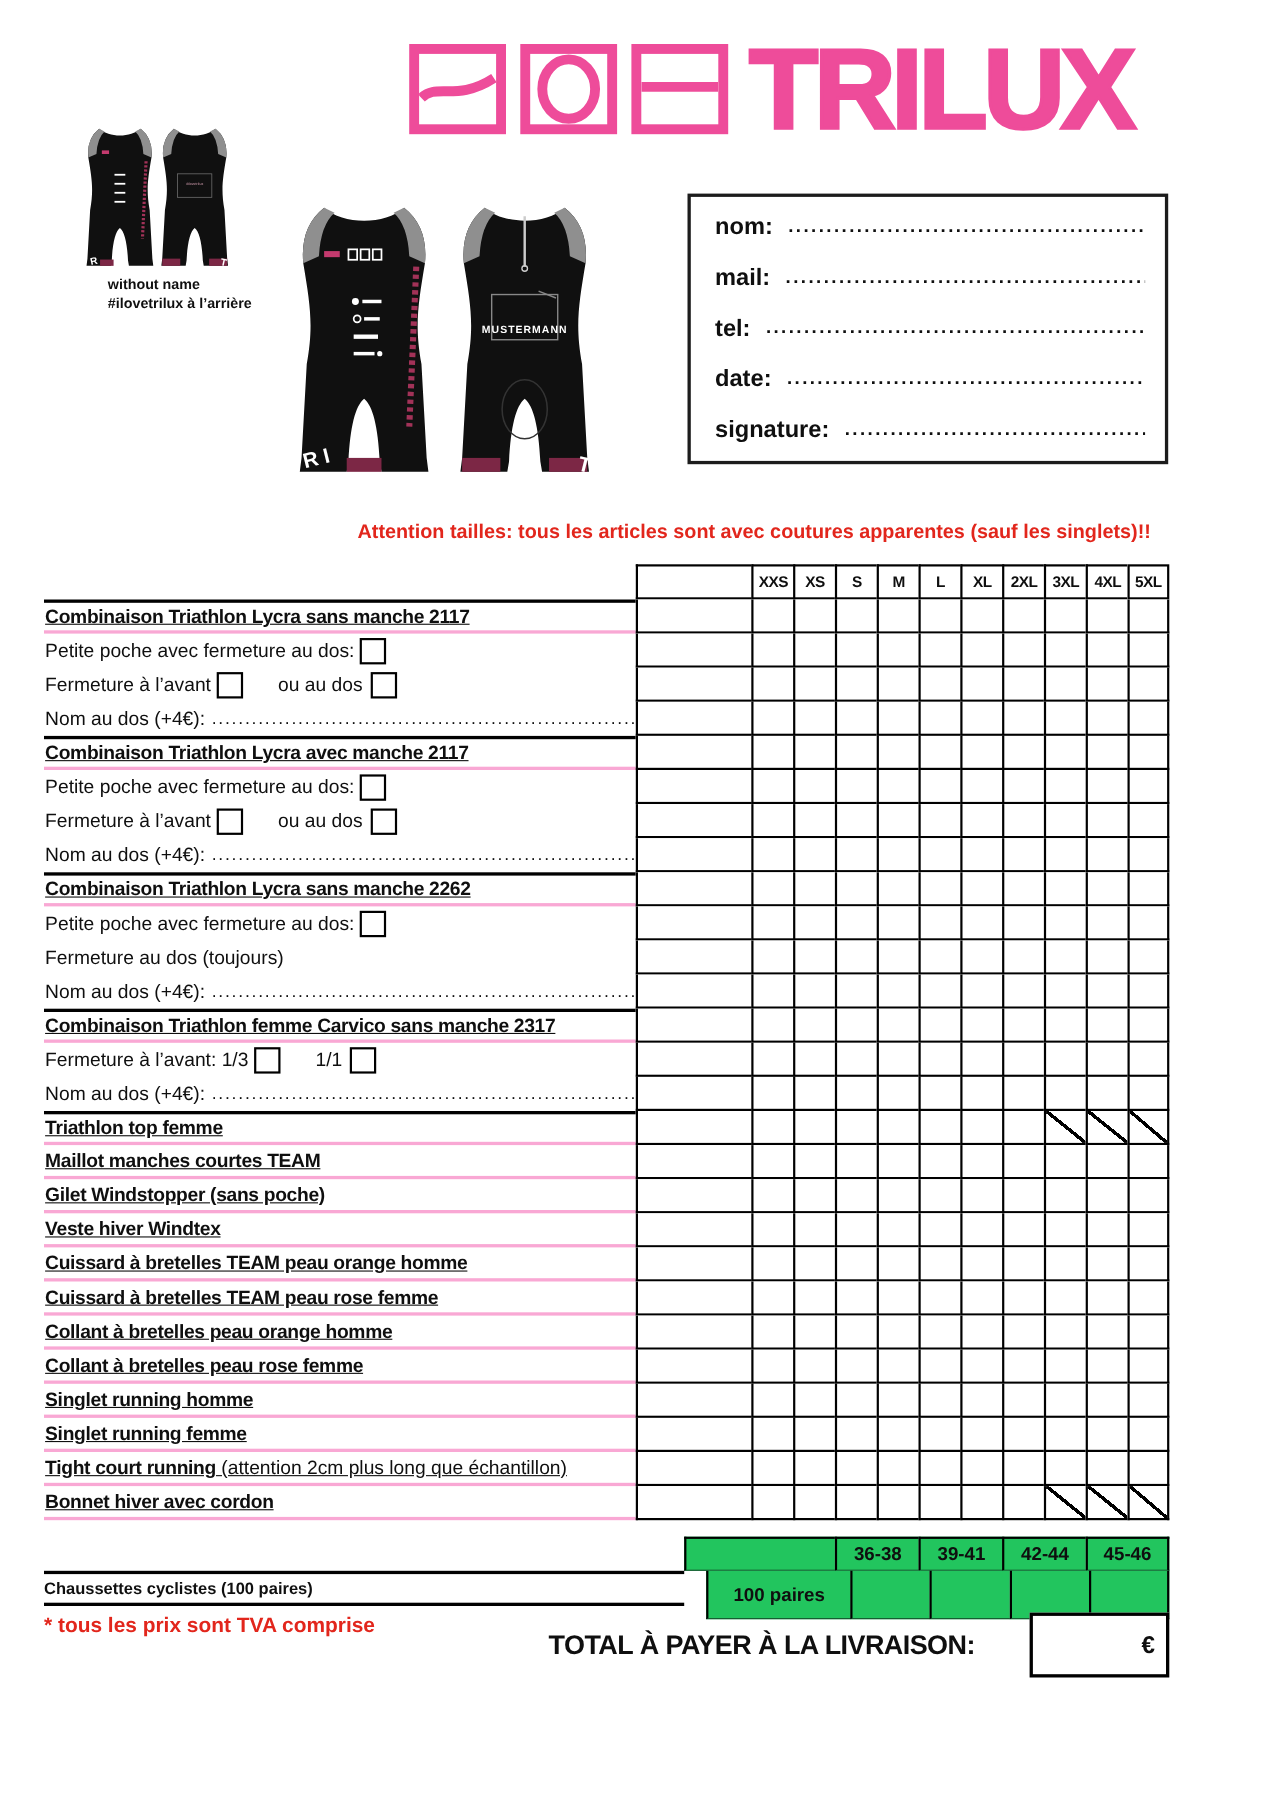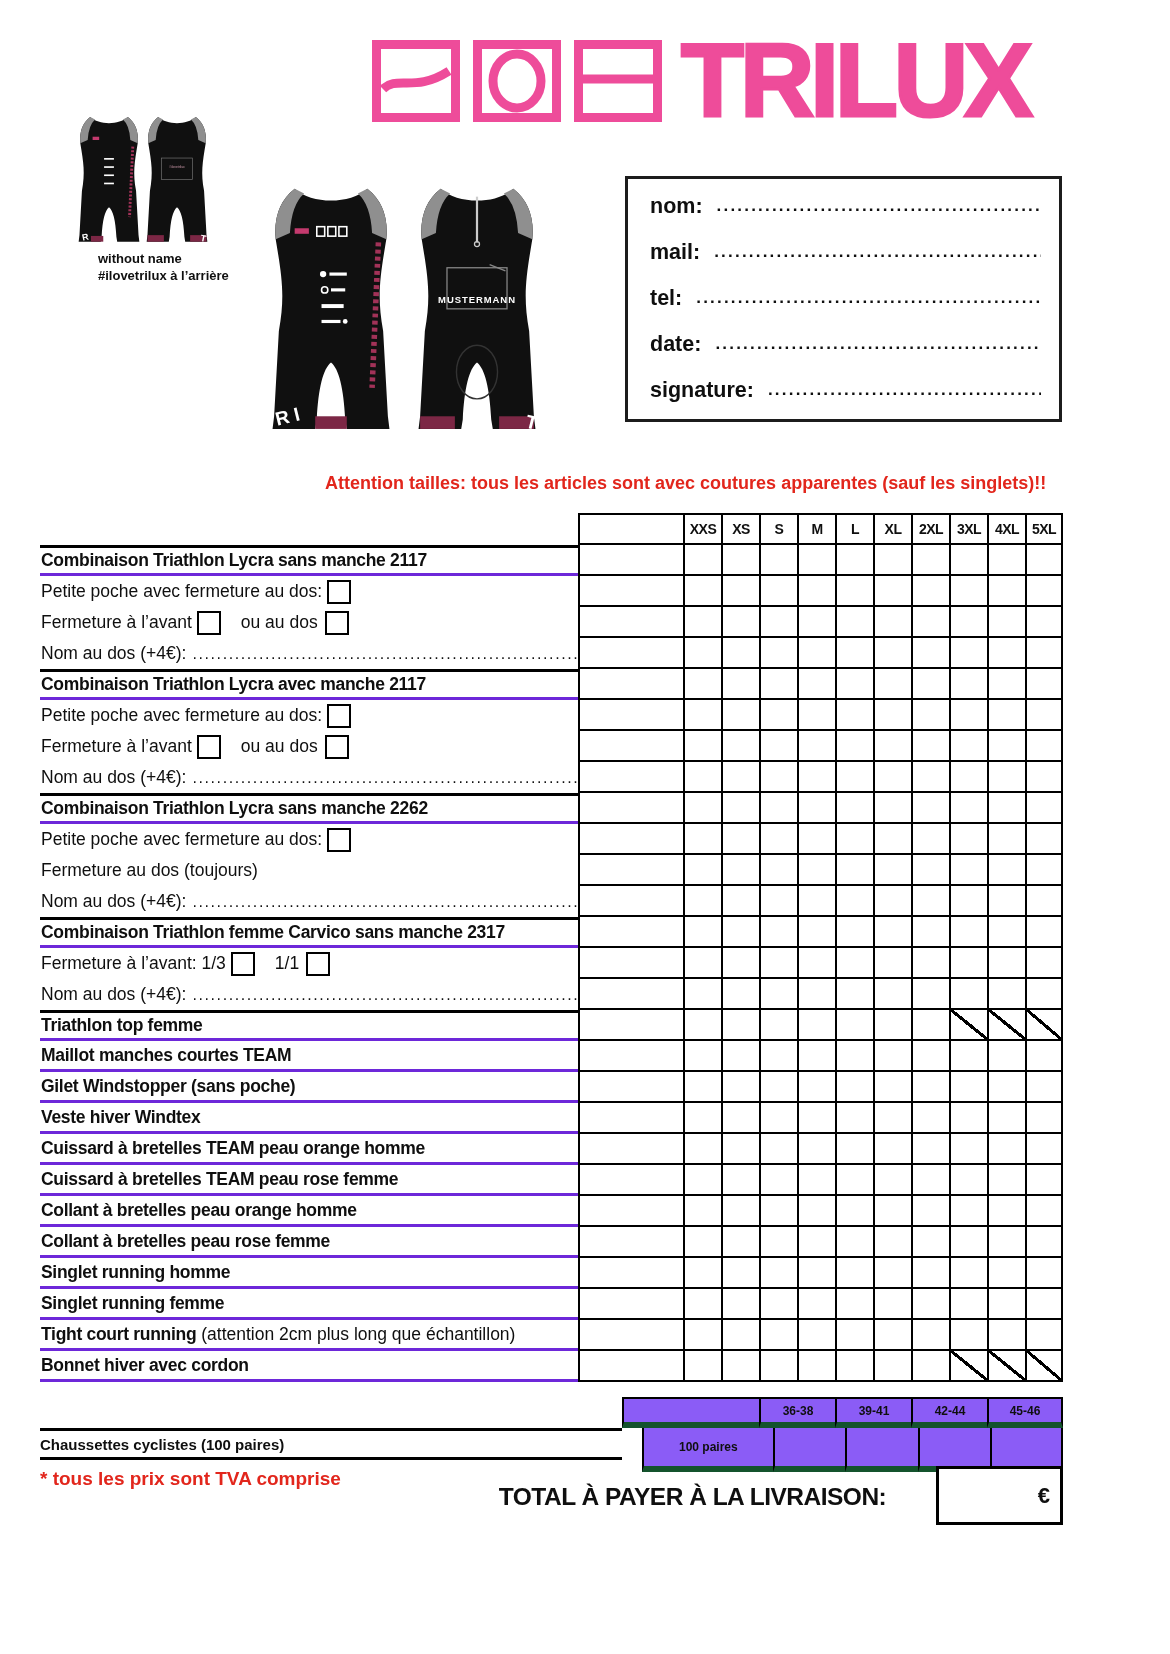--- a/index.html
+++ b/index.html
@@ -37,38 +37,38 @@
   .warning{position:absolute;left:325px;top:473px;font-weight:bold;font-size:18px;color:var(--red);}
 
   
   .size-table{position:absolute;left:40px;top:513px;width:1023px;}
   .trow{display:flex;height:31px;}
   .trow.header{height:32px;}
   .tlabel{width:538px;display:flex;align-items:center;font-size:17.5px;padding-left:1px;}
   .tlabel b{font-weight:bold;letter-spacing:-0.3px;}
   .tlabel .note{font-weight:normal;white-space:pre;}
   .lb-top{border-top:3px solid #000;}
-  .lb-bot{border-bottom:3px solid #6d28d9;}
+  .lb-bot{border-bottom:3px solid #f9a8d4;text-decoration:underline;}
   .tcell{width:38px;border-left:2px solid #000;border-bottom:2px solid #000;background:#fff;}
   .tcell.first{width:105px;}
   .trow .tcell:last-child{border-right:2px solid #000;}
   .trow.header .tcell{border-top:2px solid #000;display:flex;align-items:center;justify-content:center;
     font-weight:bold;font-size:14px;letter-spacing:-0.5px;}
   .tcell.slash{background-image:linear-gradient(to top right,transparent 46.5%,#000 46.5%,#000 53.5%,transparent 53.5%);}
   .cb{display:inline-block;width:24px;height:24px;border:2.5px solid #000;background:#fff;margin-left:5px;flex:none;}
-  .mid{margin-left:20px;}
+  .mid{margin-left:32px;}
   .cb.second{margin-left:7px;}
   .leader{flex:1;overflow:hidden;white-space:nowrap;letter-spacing:1.6px;font-size:16px;margin-left:6px;padding-right:14px;}
 
   
   .socks-grid{position:absolute;left:622px;top:1397px;width:441px;}
   .srow{display:flex;height:31px;}
   .srow.body{height:44px;padding-left:20px;}
-  .scell{border-left:2px solid #000;border-bottom:6px solid #14532d;display:flex;align-items:center;justify-content:center;
-    font-weight:bold;font-size:12px;background:#8b5cf6;}
+  .scell{border-left:2px solid #000;border-bottom:1px solid #14532d;display:flex;align-items:center;justify-content:center;
+    font-weight:bold;font-size:17px;background:#22c55e;}
   .srow:first-child .scell{border-top:2px solid #000;}
   .srow .scell:last-child{border-right:2px solid #000;}
   .scell.qtycol{width:137px;}
   .scell.szcol{width:76px;}
   .socks-label{position:absolute;left:40px;top:1428px;width:582px;height:32px;border-top:3px solid #000;
     border-bottom:3px solid #000;display:flex;align-items:center;font-weight:bold;font-size:15px;}
 
   
   .price-note{position:absolute;left:40px;top:1468px;color:var(--red);font-weight:bold;font-size:19px;}
   .total-label{position:absolute;left:460px;top:1483px;width:465px;text-align:center;font-weight:bold;font-size:24.5px;letter-spacing:-0.5px;}

